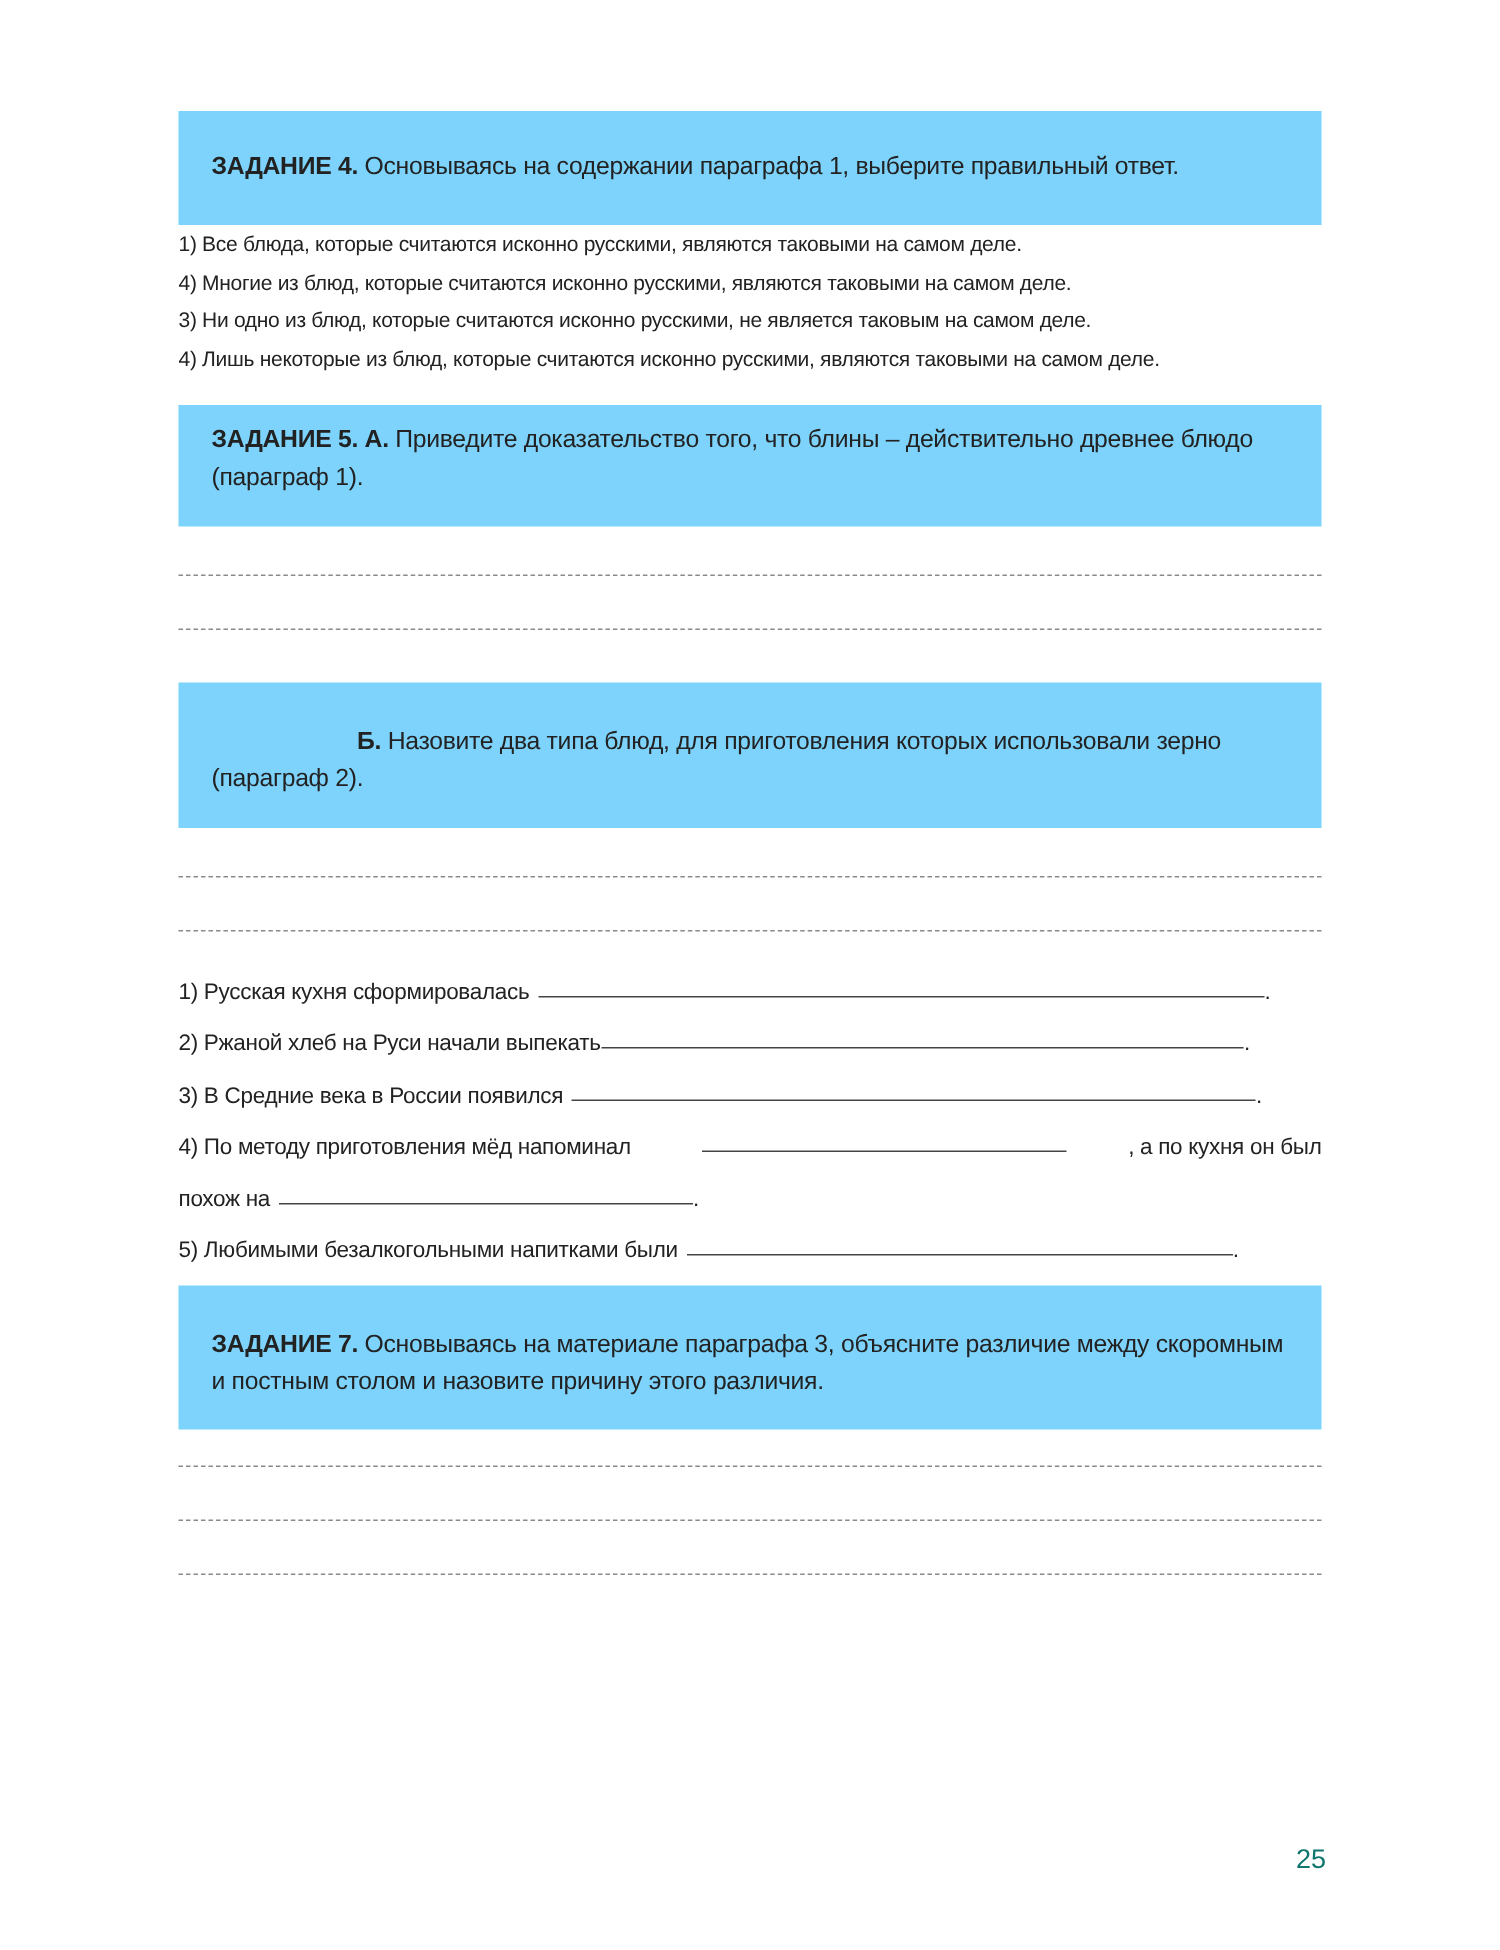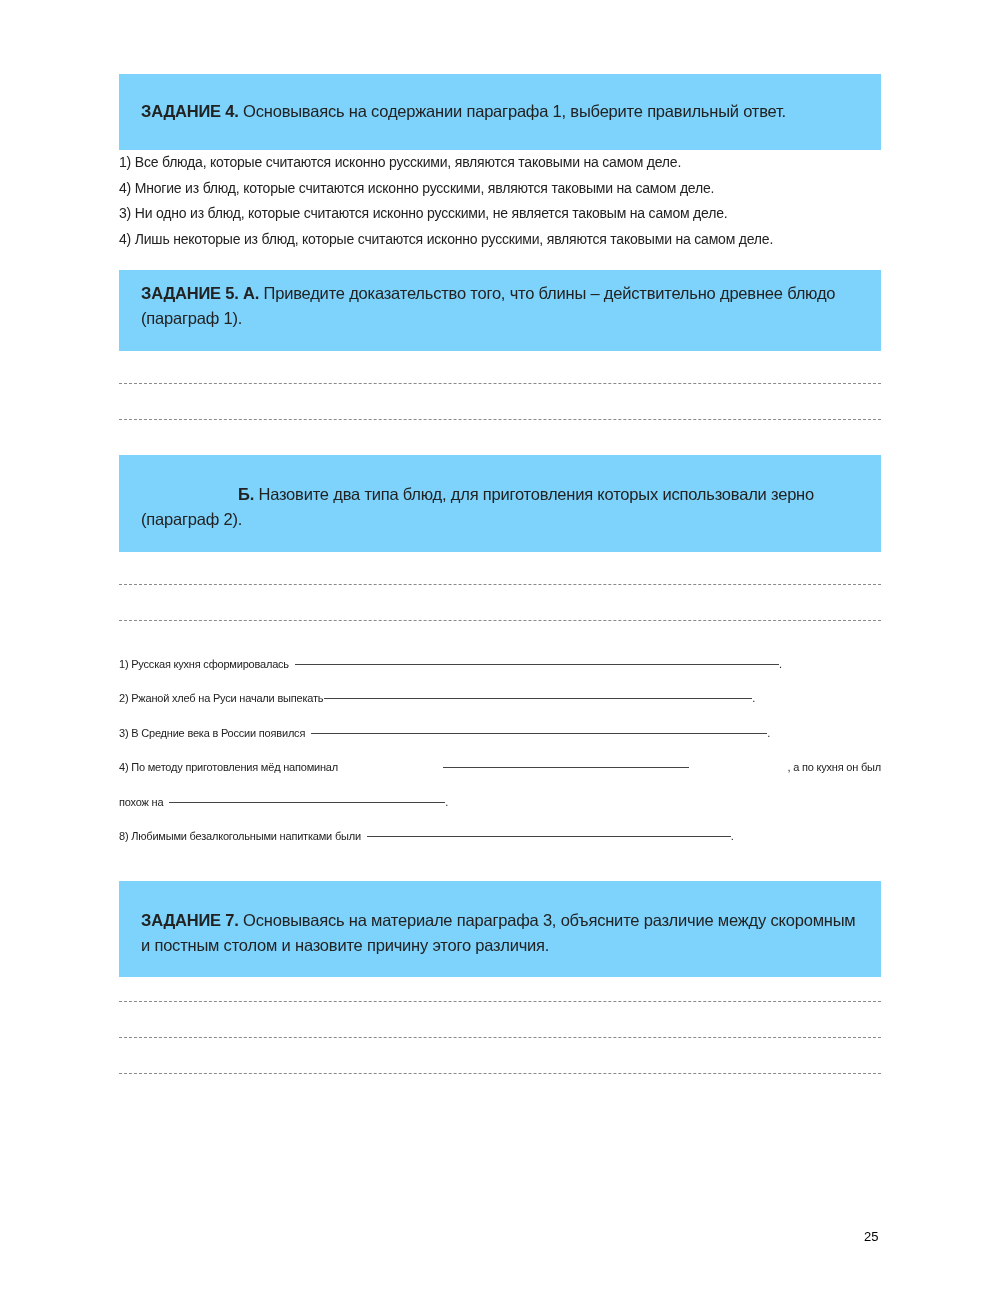--- a/index.html
+++ b/index.html
@@ -46,42 +46,42 @@
     }
     .answer-line {
       height: 0;
       border-bottom: 1.5px dashed #8a8a8a;
       margin-top: 36px;
     }
     .answer-lines {
       padding-top: 0;
     }
     .fill-list {
-      font-size: 11px;
+      font-size: 15px;
       letter-spacing: -0.2px;
       margin-top: 14px;
     }
     .fill-row {
       display: flex;
       align-items: flex-end;
       height: 34.5px;
       white-space: nowrap;
     }
     .fill-blank {
       border-bottom: 1px solid #444;
       height: 0;
       margin-bottom: 5px;
       margin-left: 4px;
     }
     .page-number {
       position: absolute;
       left: 864px;
       top: 1229px;
-      font-size: 13px;
-      color: #000000;
+      font-size: 18px;
+      color: #0f766e;
     }
   </style>
 </head>
 <body>
 
 <div class="page">
 
   <div class="task-box" style="padding-top:25px;padding-bottom:26px;">
     <span class="bold">ЗАДАНИЕ 4.</span><span> Основываясь на содержании параграфа 1, выберите правильный ответ.</span>
   </div>
@@ -128,27 +128,27 @@
       <span>4) По методу приготовления мёд напоминал</span>
       <span class="fill-blank" style="width:246px;margin-left:6px;"></span>
       <span>, а по кухня он был</span>
     </div>
     <div class="fill-row">
       <span>похож на</span>
       <span class="fill-blank" style="width:276px;margin-left:6px;"></span>
       <span>.</span>
     </div>
     <div class="fill-row">
-      <span>8) Любимыми безалкогольными напитками были</span>
+      <span>5) Любимыми безалкогольными напитками были</span>
       <span class="fill-blank" style="width:364px;margin-left:6px;"></span>
       <span>.</span>
     </div>
   </div>
 
-  <div class="task-box" style="margin-top:39px;padding-top:27px;padding-bottom:19px;">
+  <div class="task-box" style="margin-top:15px;padding-top:27px;padding-bottom:19px;">
     <span class="bold">ЗАДАНИЕ 7.</span><span> Основываясь на материале параграфа 3, объясните различие между скоромным и постным столом и назовите причину этого различия.</span>
   </div>
   <div class="answer-lines">
     <div class="answer-line" style="margin-top:24px;"></div>
     <div class="answer-line" style="margin-top:35px;"></div>
     <div class="answer-line" style="margin-top:35px;"></div>
   </div>
 </div>
 
 <div class="page-number">25</div>

